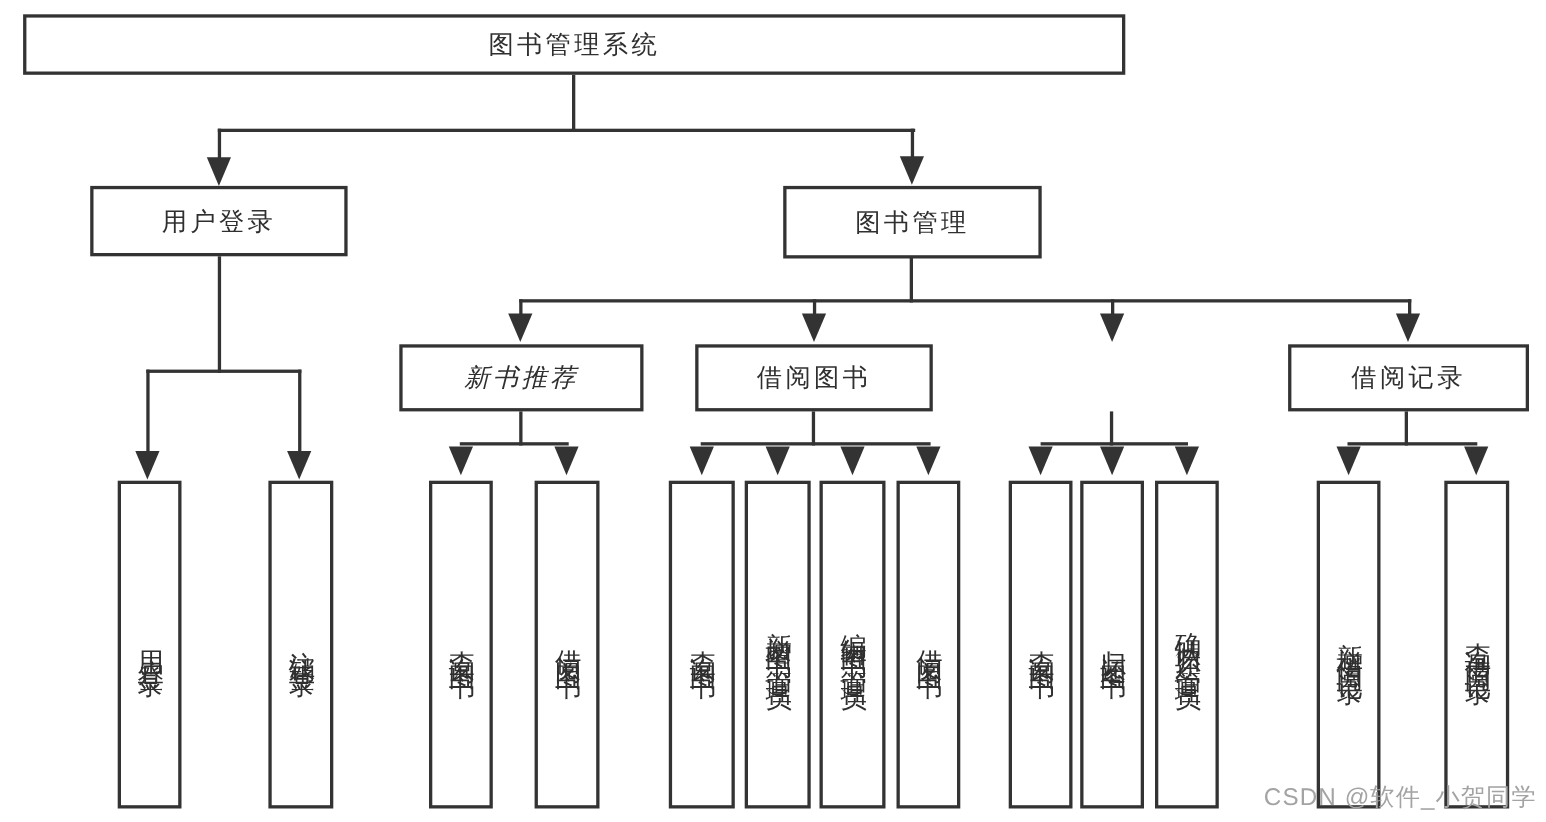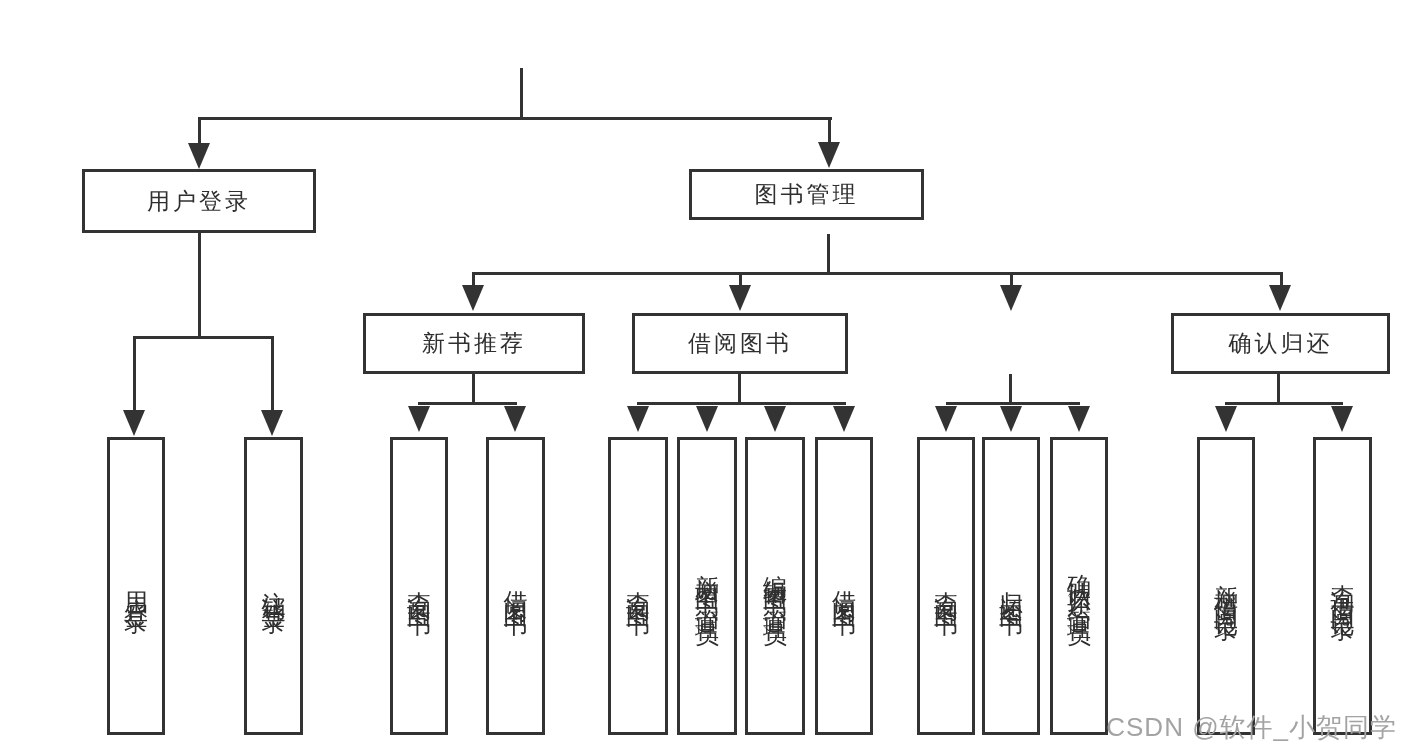--- a/index.html
+++ b/index.html
@@ -38,44 +38,47 @@
   
   .arrow{
     position:absolute;width:0;height:0;
     border-left:11px solid transparent;
     border-right:11px solid transparent;
     border-top:26px solid var(--line);
   }
   .watermark{
     position:absolute;
     right:8px;top:710px;
-    font-size:26px;
+    font-size:22px;
     color:var(--wm);
     letter-spacing:1px;
     white-space:nowrap;
     z-index:5;
   }
 </style>
 </head>
 <body>
 
 <div class="canvas">
 
+  <div class="node hnode" style="left:21px;top:13px;width:1002px;height:55px;">
+    <span>图书管理系统</span>
+  </div>
 
   <div class="seg" style="left:520px;top:68px;width:3px;height:52px;"></div>
   <div class="seg" style="left:198px;top:117px;width:634px;height:3px;"></div>
   <div class="seg" style="left:198px;top:117px;width:3px;height:28px;"></div>
   <div class="arrow" style="left:188px;top:143px;"></div>
   <div class="seg" style="left:828px;top:117px;width:3px;height:28px;"></div>
   <div class="arrow" style="left:818px;top:142px;"></div>
 
   <div class="node hnode" style="left:82px;top:169px;width:234px;height:64px;">
     <span>用户登录</span>
   </div>
-  <div class="node hnode" style="left:689px;top:169px;width:235px;height:51px;text-align:center;">
+  <div class="node hnode" style="left:712px;top:169px;width:235px;height:66px;text-align:center;">
     <span>图书管理</span>
   </div>
 
   <div class="seg" style="left:198px;top:233px;width:3px;height:106px;"></div>
   <div class="seg" style="left:133px;top:336px;width:141px;height:3px;"></div>
   <div class="seg" style="left:133px;top:336px;width:3px;height:75px;"></div>
   <div class="arrow" style="left:123px;top:410px;"></div>
   <div class="seg" style="left:271px;top:336px;width:3px;height:75px;"></div>
   <div class="arrow" style="left:261px;top:410px;"></div>
 
@@ -83,28 +86,28 @@
   <div class="seg" style="left:472px;top:272px;width:811px;height:3px;"></div>
   <div class="seg" style="left:472px;top:272px;width:3px;height:14px;"></div>
   <div class="arrow" style="left:462px;top:285px;"></div>
   <div class="seg" style="left:739px;top:272px;width:3px;height:14px;"></div>
   <div class="arrow" style="left:729px;top:285px;"></div>
   <div class="seg" style="left:1010px;top:272px;width:3px;height:14px;"></div>
   <div class="arrow" style="left:1000px;top:285px;"></div>
   <div class="seg" style="left:1280px;top:272px;width:3px;height:14px;"></div>
   <div class="arrow" style="left:1269px;top:285px;"></div>
 
-  <div class="node hnode" style="left:363px;top:313px;width:222px;height:61px;">
+  <div class="node hnode" style="left:363px;top:313px;width:222px;height:61px;font-style:italic;">
     <span>新书推荐</span>
   </div>
   <div class="node hnode" style="left:632px;top:313px;width:216px;height:61px;">
     <span>借阅图书</span>
   </div>
   <div class="node hnode" style="left:1171px;top:313px;width:219px;height:61px;">
-    <span>确认归还</span>
+    <span>借阅记录</span>
   </div>
 
   <div class="seg" style="left:472px;top:374px;width:3px;height:31px;"></div>
   <div class="seg" style="left:418px;top:402px;width:99px;height:3px;"></div>
   <div class="arrow" style="left:408px;top:406px;"></div>
   <div class="arrow" style="left:504px;top:406px;"></div>
 
   <div class="seg" style="left:738px;top:374px;width:3px;height:31px;"></div>
   <div class="seg" style="left:637px;top:402px;width:209px;height:3px;"></div>
   <div class="arrow" style="left:627px;top:406px;"></div>

